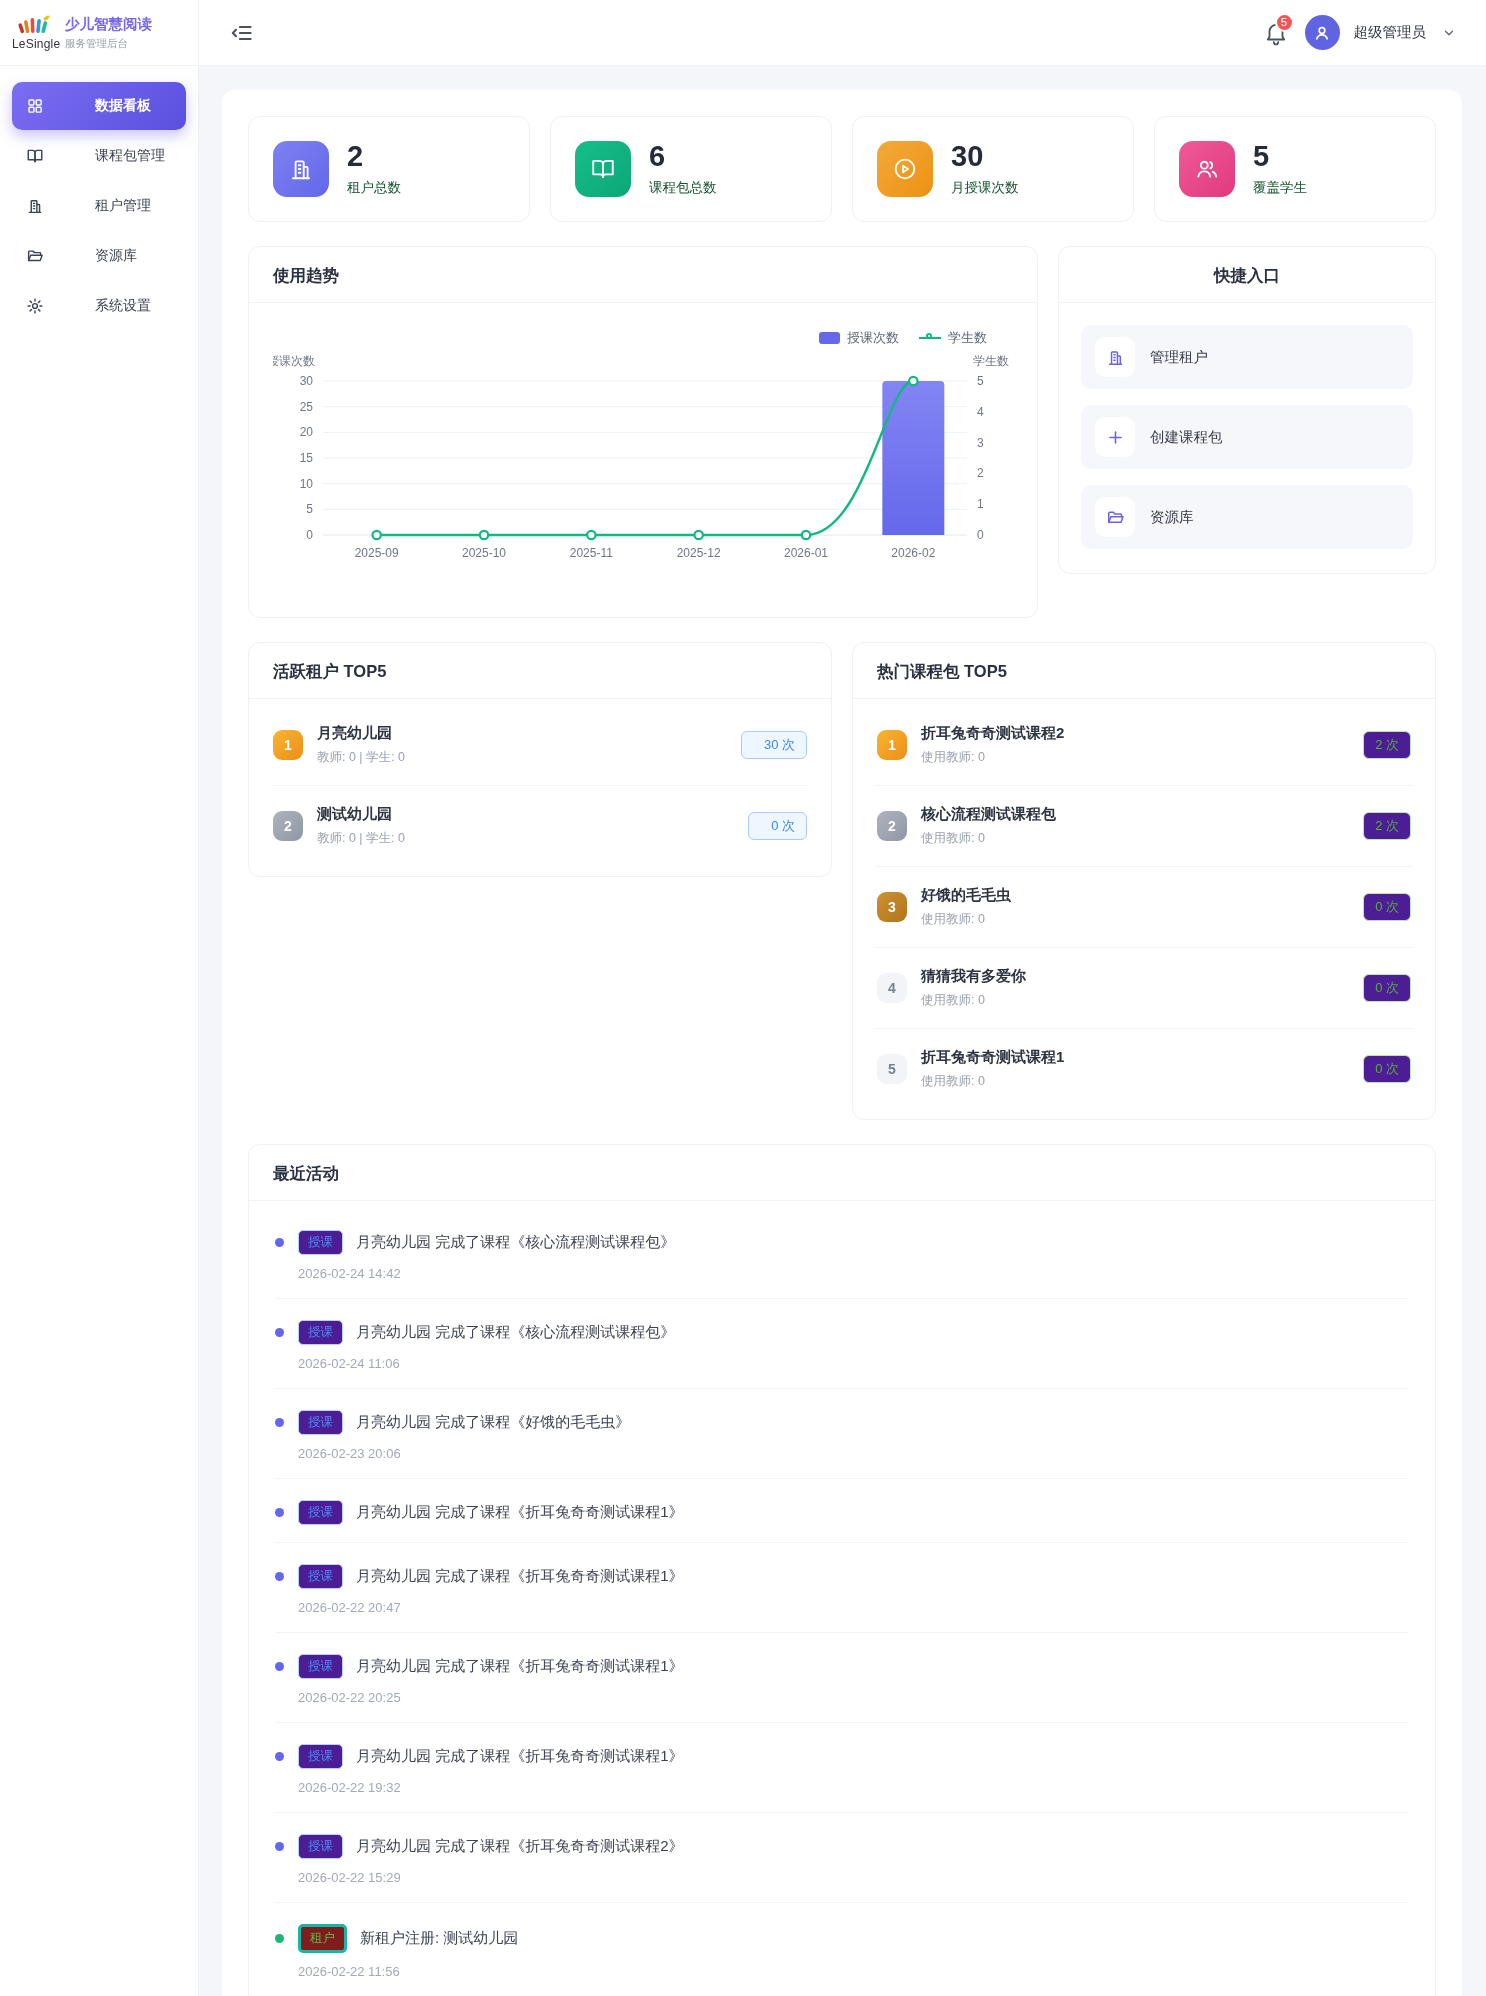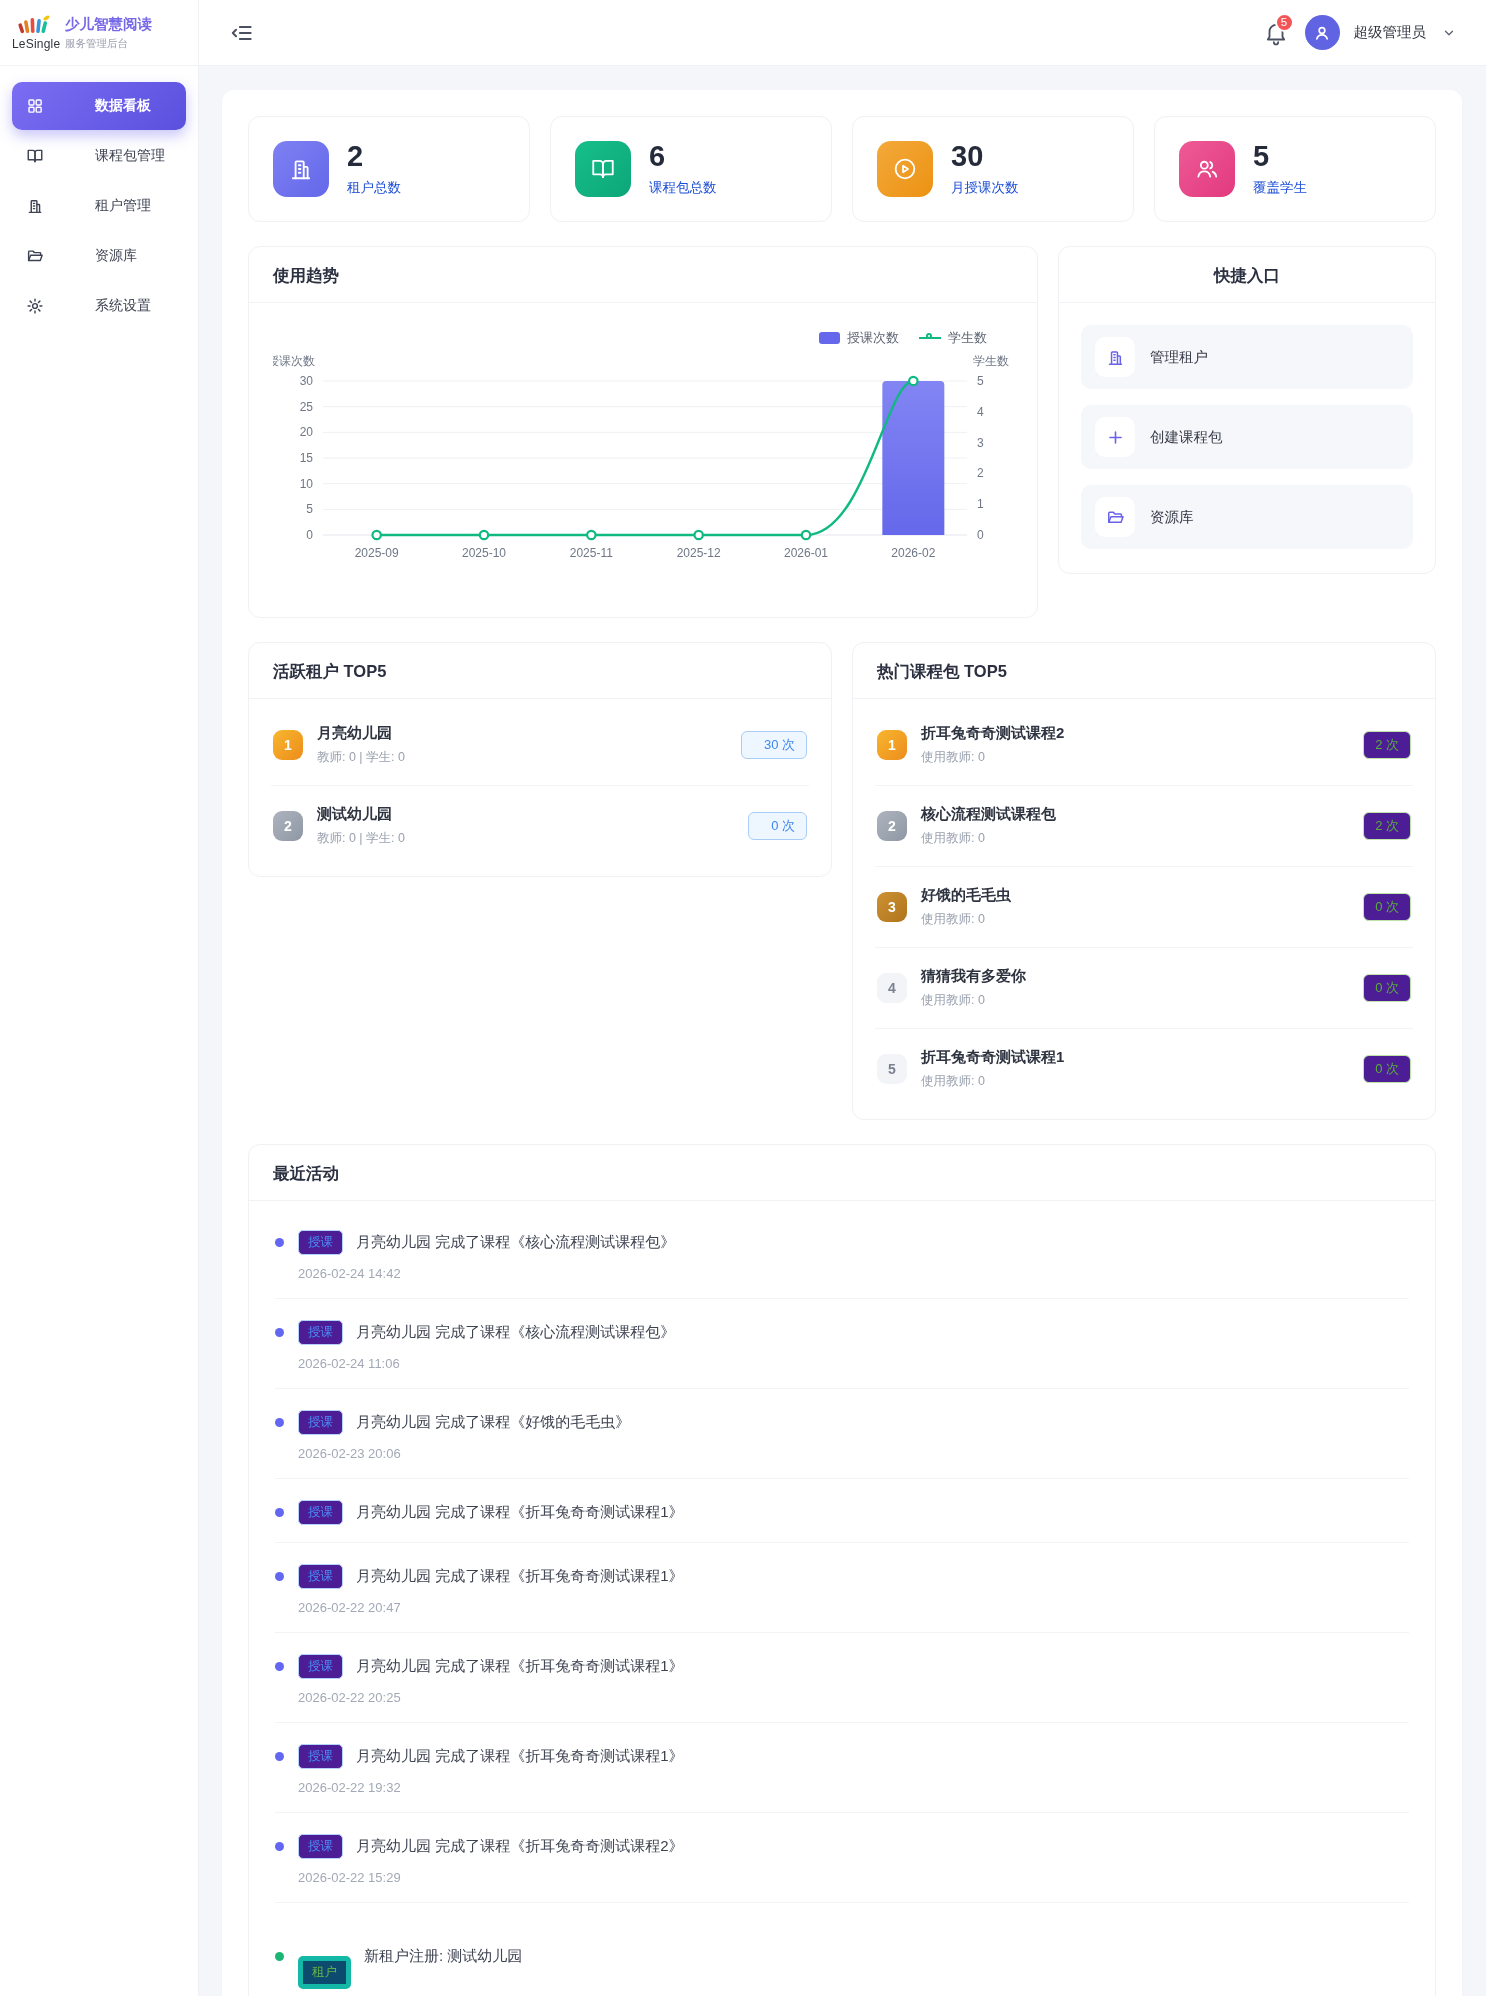--- a/index.html
+++ b/index.html
@@ -43,21 +43,21 @@
     box-shadow:0 1px 2px rgba(20,25,40,.03); }
 
   .stats-row { display:flex; gap:20px; }
   .stat-card { flex:1; border:1px solid #f0f1f5; border-radius:12px; padding:24px 24px;
     display:flex; align-items:center; background:#fff; }
   .stat-icon { width:56px; height:56px; border-radius:14px; display:flex; align-items:center;
     justify-content:center; color:#fff; flex:none; }
   .stat-icon svg { width:26px; height:26px; }
   .stat-info { margin-left:18px; }
   .stat-value { font-size:29px; font-weight:700; color:#252b3a; line-height:1.1; }
-  .stat-label { font-size:13.5px; color:#1d4ed8; margin-top:6px; }
+  .stat-label { font-size:13.5px; color:#14532d; margin-top:6px; }
 
   .row2 { display:flex; gap:20px; margin-top:24px; align-items:flex-start; }
   .panel { border:1px solid #f0f1f5; border-radius:12px; background:#fff; }
   .panel-title { padding:18px 24px 15px; font-size:16.5px; font-weight:700; color:#2b3040;
     border-bottom:1px solid #f1f2f6; }
   .chart-panel { width:790px; }
   .chart-body { padding:18px 24px 24px; }
   .legend { display:flex; justify-content:flex-end; gap:20px; font-size:13px; color:#5d6473;
     padding:8px 26px 2px 0; align-items:center; }
   .legend-item { display:flex; align-items:center; gap:7px; }
@@ -97,21 +97,21 @@
 
   .activity-panel { margin-top:24px; }
   .activity-body { padding:8px 26px 26px; }
   .act-item { padding:21px 0 17px; border-bottom:1px solid #f2f3f7; }
   .act-item:last-child { border-bottom:none; }
   .act-line { display:flex; align-items:center; }
   .act-dot { width:9px; height:9px; border-radius:50%; flex:none; margin-right:14px; }
   .dot-blue { background:#6366f1; } .dot-green { background:#1cb573; }
   .act-tag { font-size:12.5px; padding:3px 9px; border-radius:5px; flex:none; }
   .tag-blue { color:#4a8cf5; border:1px solid #b4d3fa; background:#4c1d95; }
-  .tag-green { color:#67b648; border:5px solid #14b8a6; background:#0c4a6e;margin-top:32px; }
+  .tag-green { color:#67b648; border:3px solid #14b8a6; background:#7f1d1d; }
   .act-text { font-size:15px; color:#3d4250; margin-left:13px; }
   .act-time { font-size:13px; color:#a2a9b6; margin-left:23px; margin-top:11px; }
 </style>
 </head>
 <body>
 
 <aside class="sidebar">
   <div class="logo-row">
     <div class="logo-mark">
       <svg width="34" height="22" viewBox="0 0 34 22">

